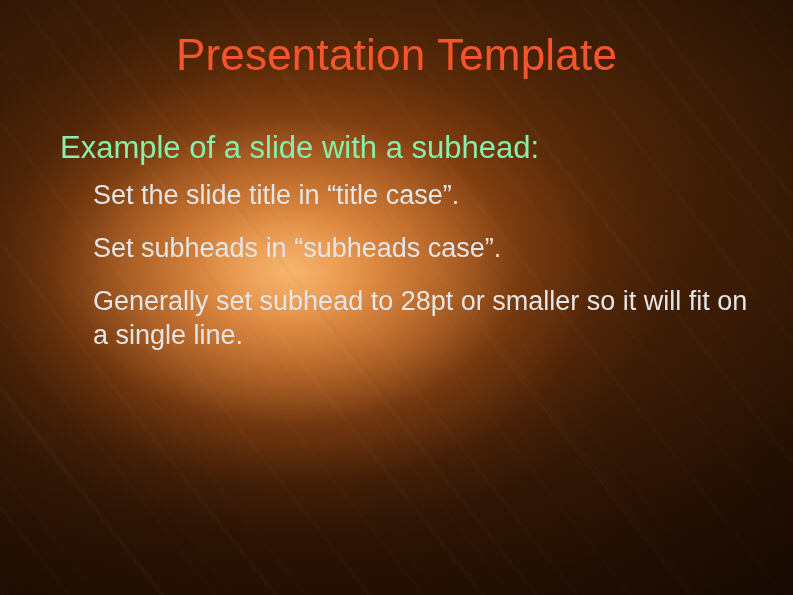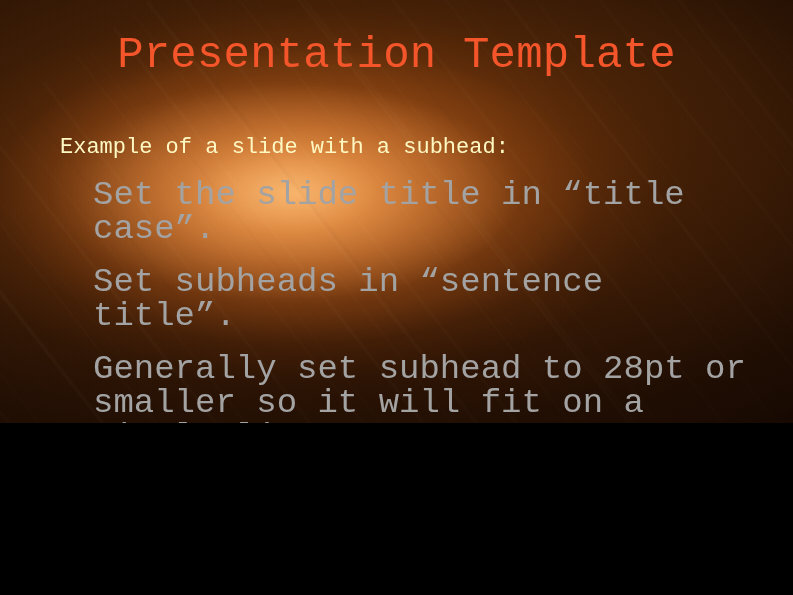--- a/index.html
+++ b/index.html
@@ -4,24 +4,24 @@
 <style>
   html, body {
     margin: 0;
     padding: 0;
     background: #000;
   }
 
   #slide {
     position: relative;
     width: 793px;
-    height: 423px;
+    height: 595px;
     overflow: hidden;
     background-color: #2b1504;
-    font-family: Liberation Mono, monospace;
+    font-family: Liberation Sans, sans-serif;
   }
 
   
 
   
   .bg-base {
     position: absolute;
     inset: 0;
     background:
       radial-gradient(ellipse 120% 95% at 46% 30%,
@@ -155,33 +155,33 @@
   }
 
   .body-block {
     position: absolute;
     left: 60px;
     top: 128px;
     right: 28px;
   }
 
   .lvl1 {
-    font-size: 22px;
+    font-size: 31px;
     line-height: 40px;
     font-weight: 400;
-    color: #fef9c3;
+    color: #86efac;
     margin: 0 0 10px 0;
     white-space: nowrap;
   }
 
   .lvl2 {
-    font-size: 34px;
+    font-size: 27px;
     line-height: 34px;
     font-weight: 400;
-    color: #a3a3a3;
+    color: #e5e5e5;
     margin: 0 0 19px 0;
     padding-left: 33px;
   }
 
   .lvl2.last {
     margin-bottom: 16px;
     max-width: 690px;
   }
 </style>
 </head>
@@ -199,19 +199,19 @@
   <div class="content">
 
     <div id="title">Presentation Template</div>
 
     <div class="body-block">
 
       <p class="lvl1">Example of a slide with a subhead:</p>
 
       <p class="lvl2">Set the slide title in “title case”.</p>
 
-      <p class="lvl2">Set subheads in “sentence title”.</p>
+      <p class="lvl2">Set subheads in “subheads case”.</p>
 
       <p class="lvl2 last">Generally set subhead to 28pt or smaller so it will fit on a single line.</p>
 
     </div>
   </div>
 </div>
 
 </body></html>

